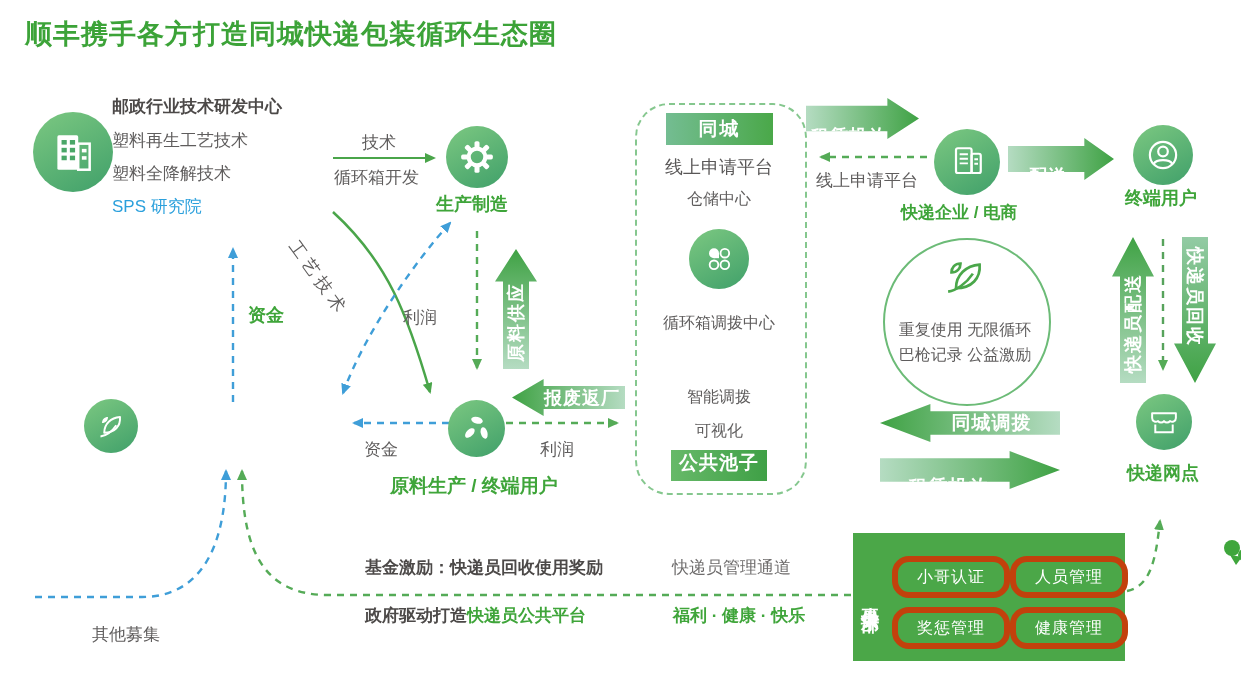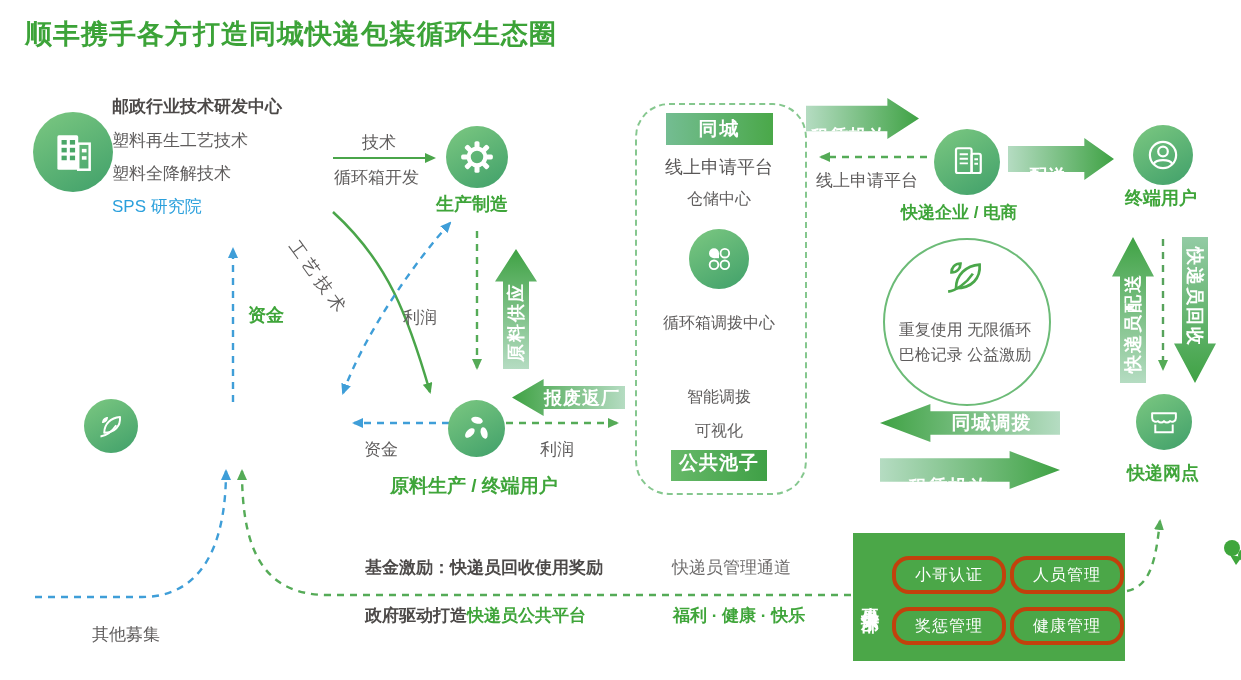--- a/index.html
+++ b/index.html
@@ -31,21 +31,21 @@
   .centerbox{border:2px dashed #85c78e;border-radius:34px;}
   .hdr{background:linear-gradient(90deg,#74bd92,#4aa849);color:#fff;font-weight:700;font-size:19px;
        display:flex;align-items:center;justify-content:center;letter-spacing:2px;}
   .ftr{background:linear-gradient(90deg,#67b969,#3fa046);color:#fff;font-weight:700;font-size:19px;
        display:flex;justify-content:center;letter-spacing:1px;}
   .cbitem{width:168px;text-align:center;font-size:16px;color:#5f5d5d;}
   .bigcircle{border:2px solid #6cbb77;border-radius:50%;}
   .club{background:#4ba748;display:flex;}
   .club-title{writing-mode:vertical-rl;text-orientation:upright;color:#fff;font-weight:700;font-size:18px;
               letter-spacing:2px;display:flex;align-items:center;justify-content:center;}
-  .pill{border:4px solid #c2410c;border-radius:17px;color:#fff;font-size:16px;display:flex;
+  .pill{border:6px solid #c2410c;border-radius:17px;color:#fff;font-size:16px;display:flex;
         align-items:center;justify-content:center;letter-spacing:1px;}
   .vlabel{transform:rotate(54deg);transform-origin:0 0;letter-spacing:5px;}
   svg.icon{display:block;}
 </style>
 </head>
 <body>
 
 <div class="canvas">
 
   <svg class="abs" style="left:0;top:0;" width="1241" height="680">

